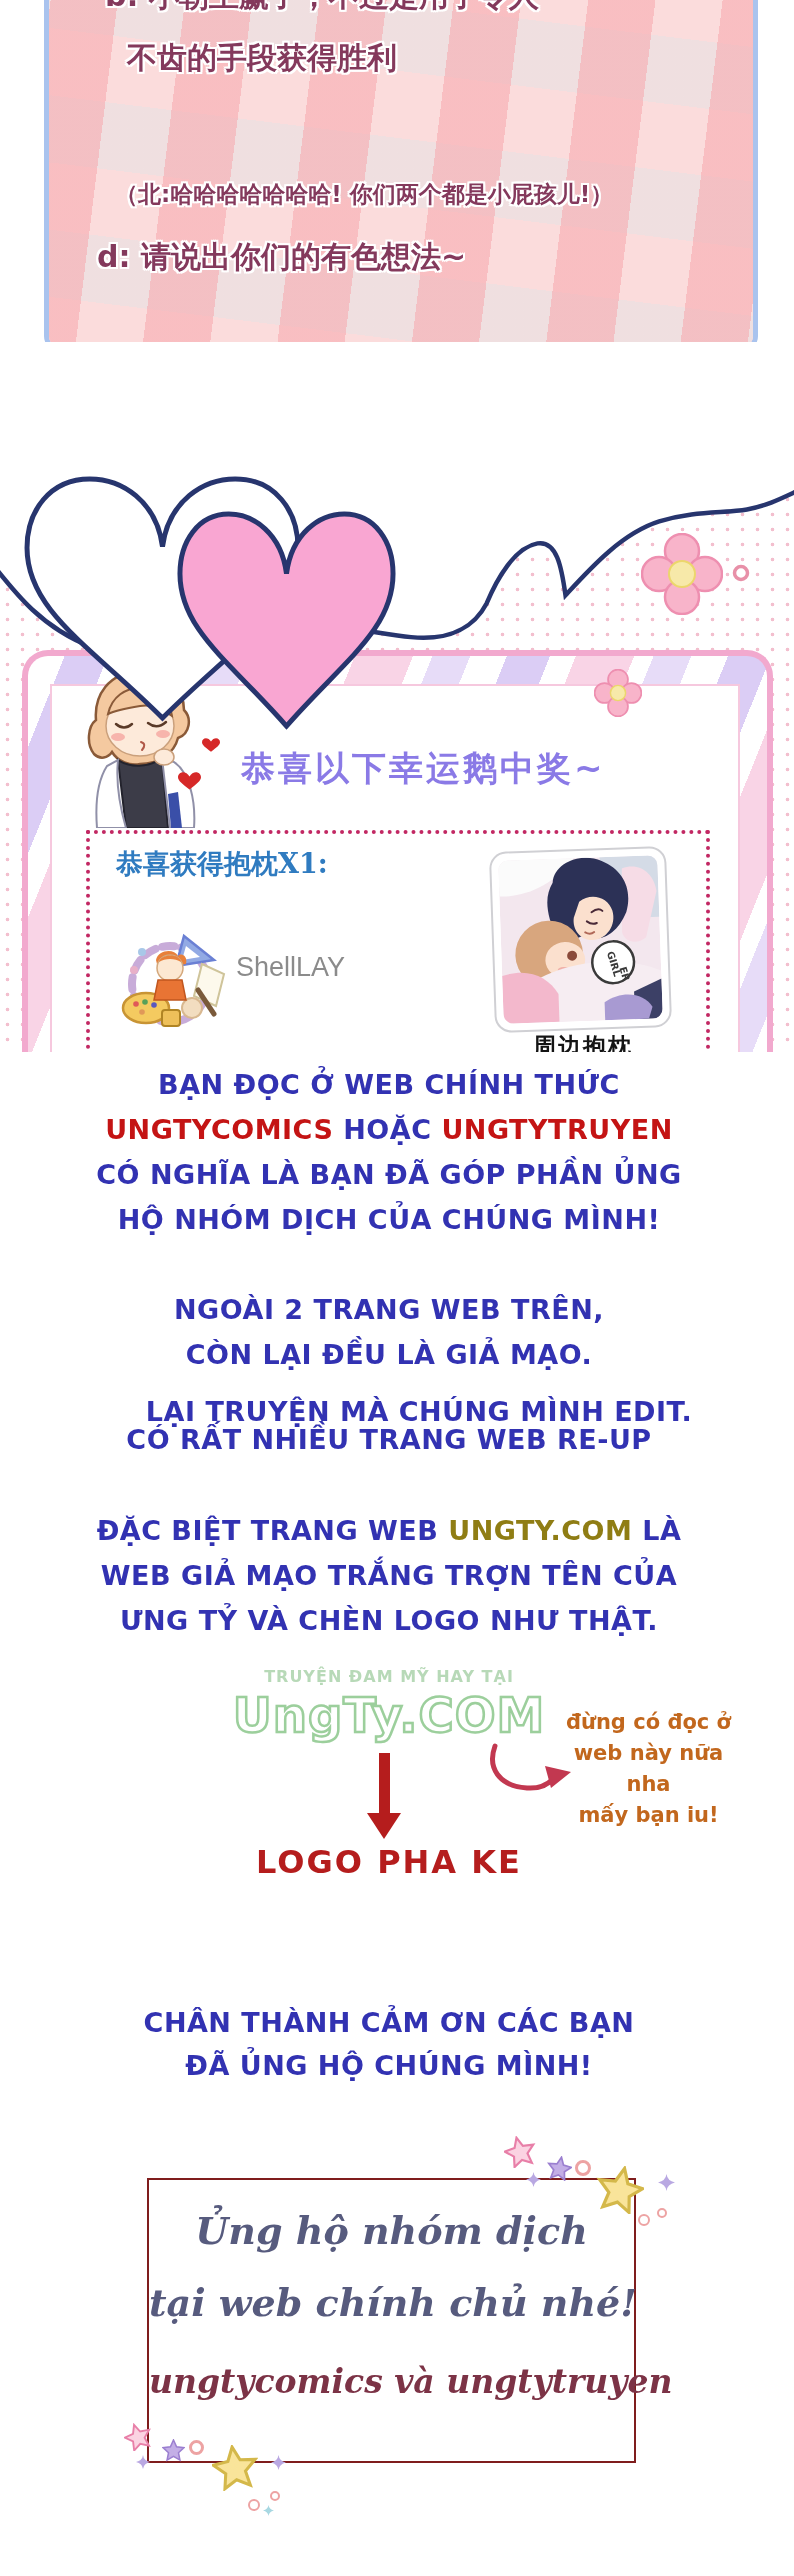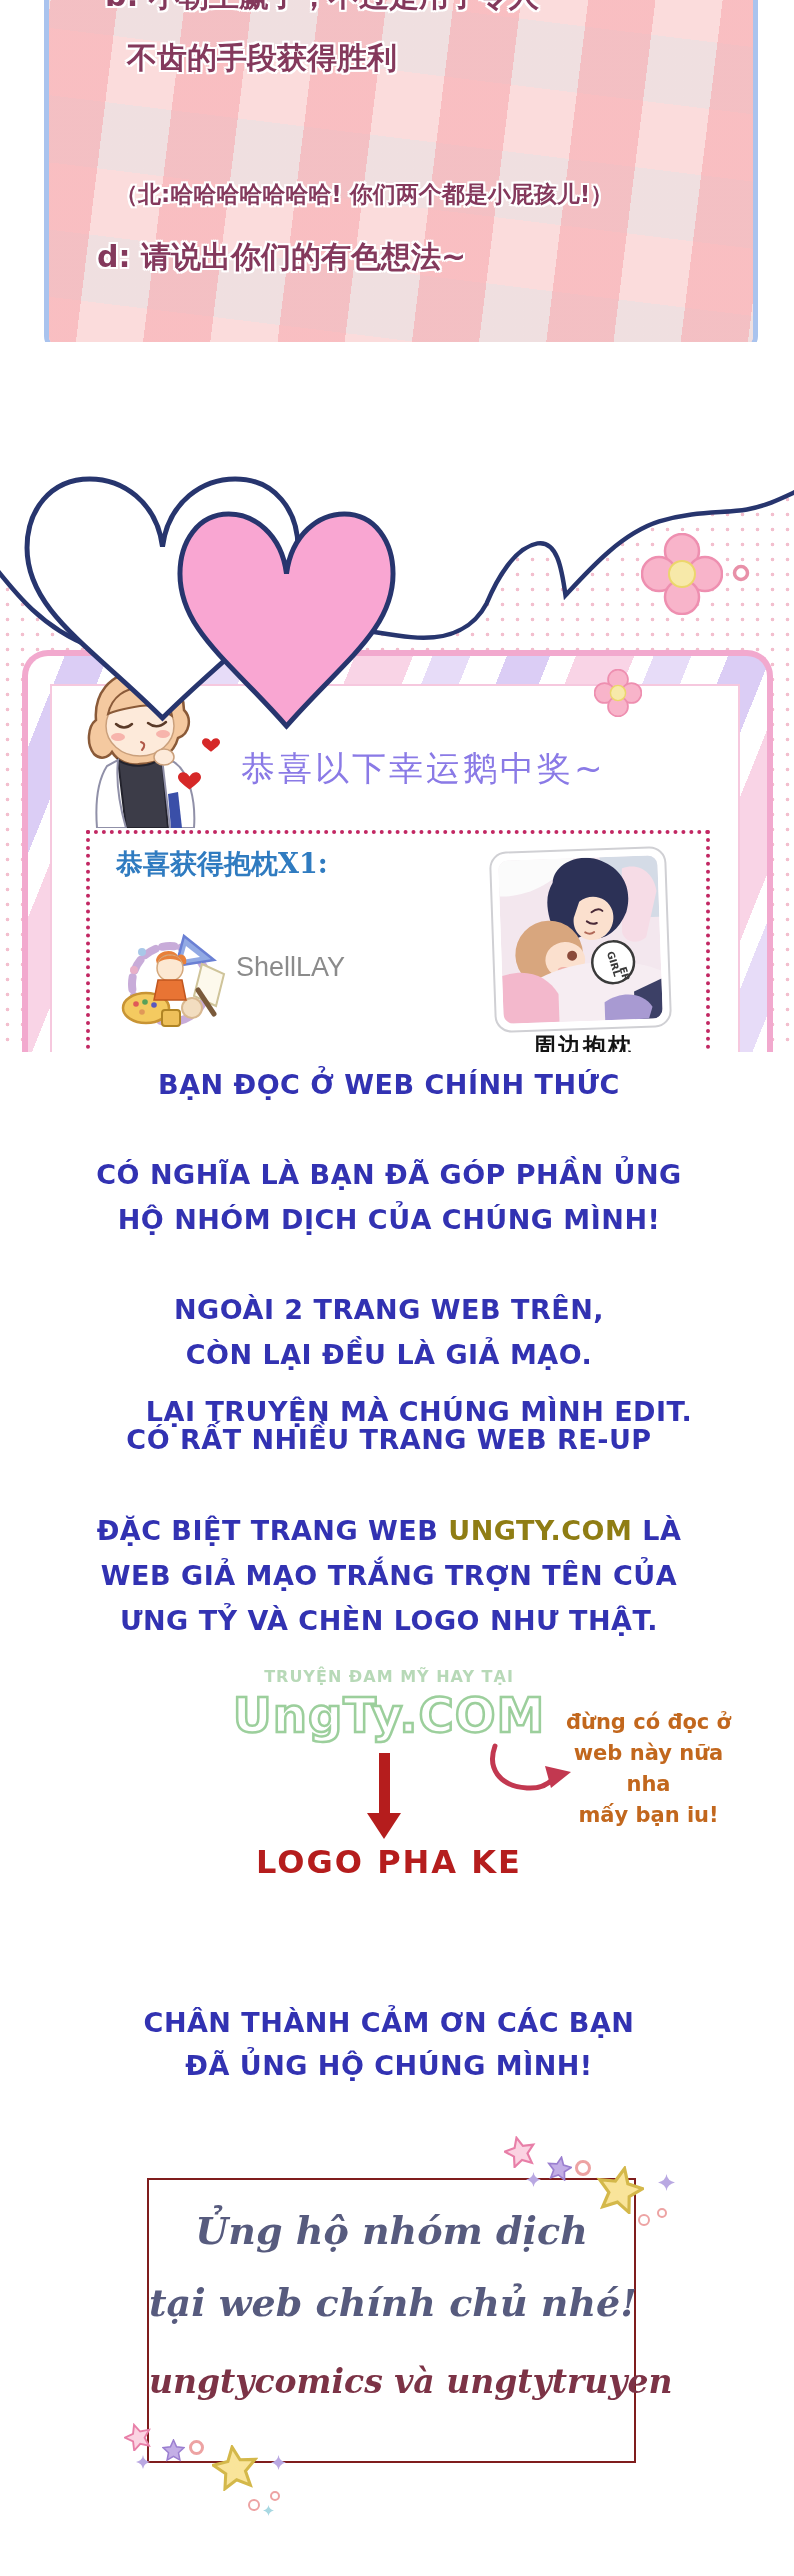--- a/index.html
+++ b/index.html
@@ -26,21 +26,21 @@
      background-image:radial-gradient(circle,#f3bfce 1.6px, rgba(255,255,255,0) 2.1px);
      background-size:15px 15px;}
   #cloud{left:0;top:0;z-index:1;}
   .deco{z-index:3;}
   #prize-card{left:22px;top:308px;width:739px;height:402px;z-index:2;
      border:6px solid #f2a9ce;border-bottom:none;border-radius:26px 26px 0 0;
      background:repeating-linear-gradient(112deg,#ffffff 0 34px,#dbcdf5 34px 74px,#ffffff 74px 98px,
                  #f9d4e6 98px 152px,#ffffff 152px 170px,#e7dcf8 170px 205px);}
   #prize-panel{position:absolute;left:22px;top:28px;width:686px;height:368px;background:#fff;
      border:2px solid #f6c8de;border-bottom:none;}
-  #prize-title{position:absolute;left:189px;top:60px;font-size:34px;font-weight:normal;color:#8a7ae6;
+  #prize-title{position:absolute;left:189px;top:60px;font-size:34px;font-weight:bold;color:#8a7ae6;
      letter-spacing:3px;white-space:nowrap;}
   #dotted-box{position:absolute;left:34px;top:144px;width:616px;height:239px;background:#fff;
      border:4px dotted #c22863;border-bottom:none;}
   #prize-heading{position:absolute;left:26px;top:12px;font-family:"DejaVu Serif",serif;font-weight:bold;
      font-size:27px;color:#2f7bc0;white-space:nowrap;}
   #winner-name{position:absolute;left:146px;top:118px;font-size:27px;color:#8b8b8b;
      font-family:"Liberation Sans","DejaVu Sans",sans-serif;}
   #pillow-wrap{position:absolute;left:395px;top:8px;}
   #pillow-caption{position:absolute;left:423px;top:197px;width:140px;text-align:center;
      font-family:"DejaVu Serif",serif;font-weight:bold;font-size:23px;color:#141414;letter-spacing:2px;}
@@ -227,20 +227,21 @@
               </g>
             </svg>
           </div>
           <div id="pillow-caption">周边抱枕</div>
         </div>
       </div>
     </div>
   </div>
 
   <div class="vn" style="top:1069px;">BẠN ĐỌC Ở WEB CHÍNH THỨC</div>
+  <div class="vn" style="top:1114px;"><span class="red">UNGTYCOMICS</span><span> HOẶC </span><span class="red">UNGTYTRUYEN</span></div>
   <div class="vn" style="top:1159px;">CÓ NGHĨA LÀ BẠN ĐÃ GÓP PHẦN ỦNG</div>
   <div class="vn" style="top:1204px;">HỘ NHÓM DỊCH CỦA CHÚNG MÌNH!</div>
 
   <div class="vn" style="top:1294px;">NGOÀI 2 TRANG WEB TRÊN,</div>
   <div class="vn" style="top:1339px;">CÒN LẠI ĐỀU LÀ GIẢ MẠO.</div>
 
   <div class="vn" style="top:1424px;">CÓ RẤT NHIỀU TRANG WEB RE-UP</div>
   <div class="vn" style="top:1396px;padding-left:30px;">LẠI TRUYỆN MÀ CHÚNG MÌNH EDIT.</div>
   <div class="vn" style="top:1515px;"><span>ĐẶC BIỆT TRANG WEB </span><span class="olive">UNGTY.COM</span><span> LÀ</span></div>
   <div class="vn" style="top:1605px;">ƯNG TỶ VÀ CHÈN LOGO NHƯ THẬT.</div>

